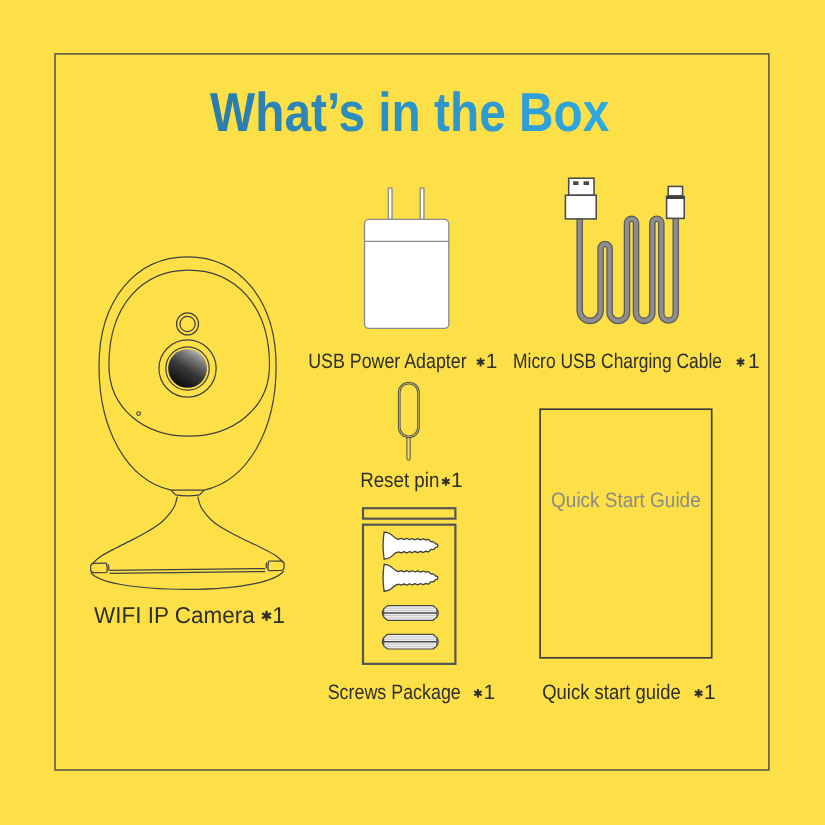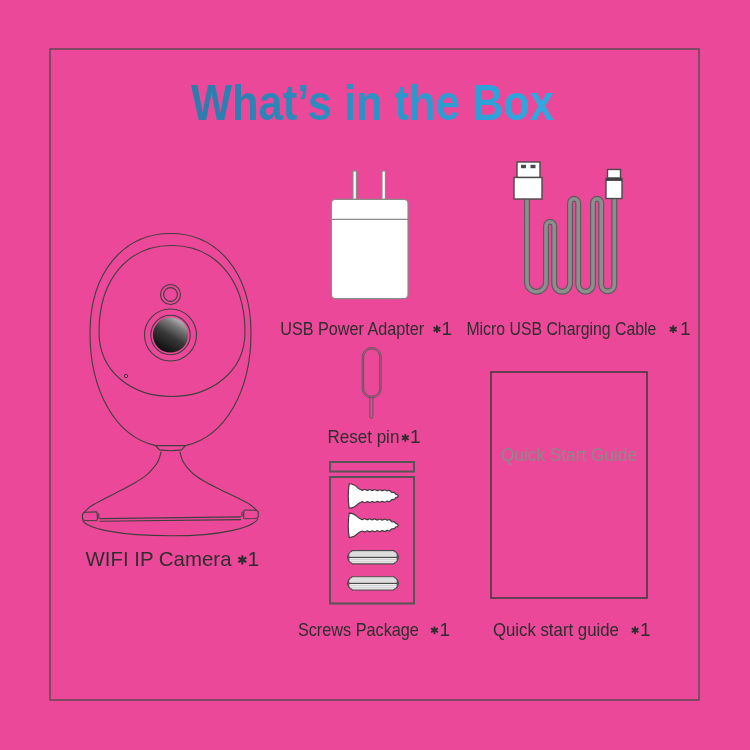--- a/index.html
+++ b/index.html
@@ -1,16 +1,16 @@
 <!DOCTYPE html>
 <html><head>
 <meta charset="utf-8">
 <style>
   html,body{margin:0;padding:0;background:#ffffff;}
-  #stage{position:relative;width:750px;height:750px;background:#ec4899;overflow:hidden;font-family:"Liberation Sans",sans-serif;text-align:right;}
+  #stage{position:relative;width:750px;height:750px;background:#fde047;overflow:hidden;font-family:"Liberation Sans",sans-serif;text-align:right;}
 </style>
 </head>
 <body>
 <div id="stage">
 <svg width="750" height="750" viewBox="0 0 750 750">
   <defs>
     <linearGradient id="titleg" x1="0" y1="0" x2="1" y2="0">
       <stop offset="0" stop-color="#2a7cab"></stop>
       <stop offset="1" stop-color="#2fa9e2"></stop>
     </linearGradient>

